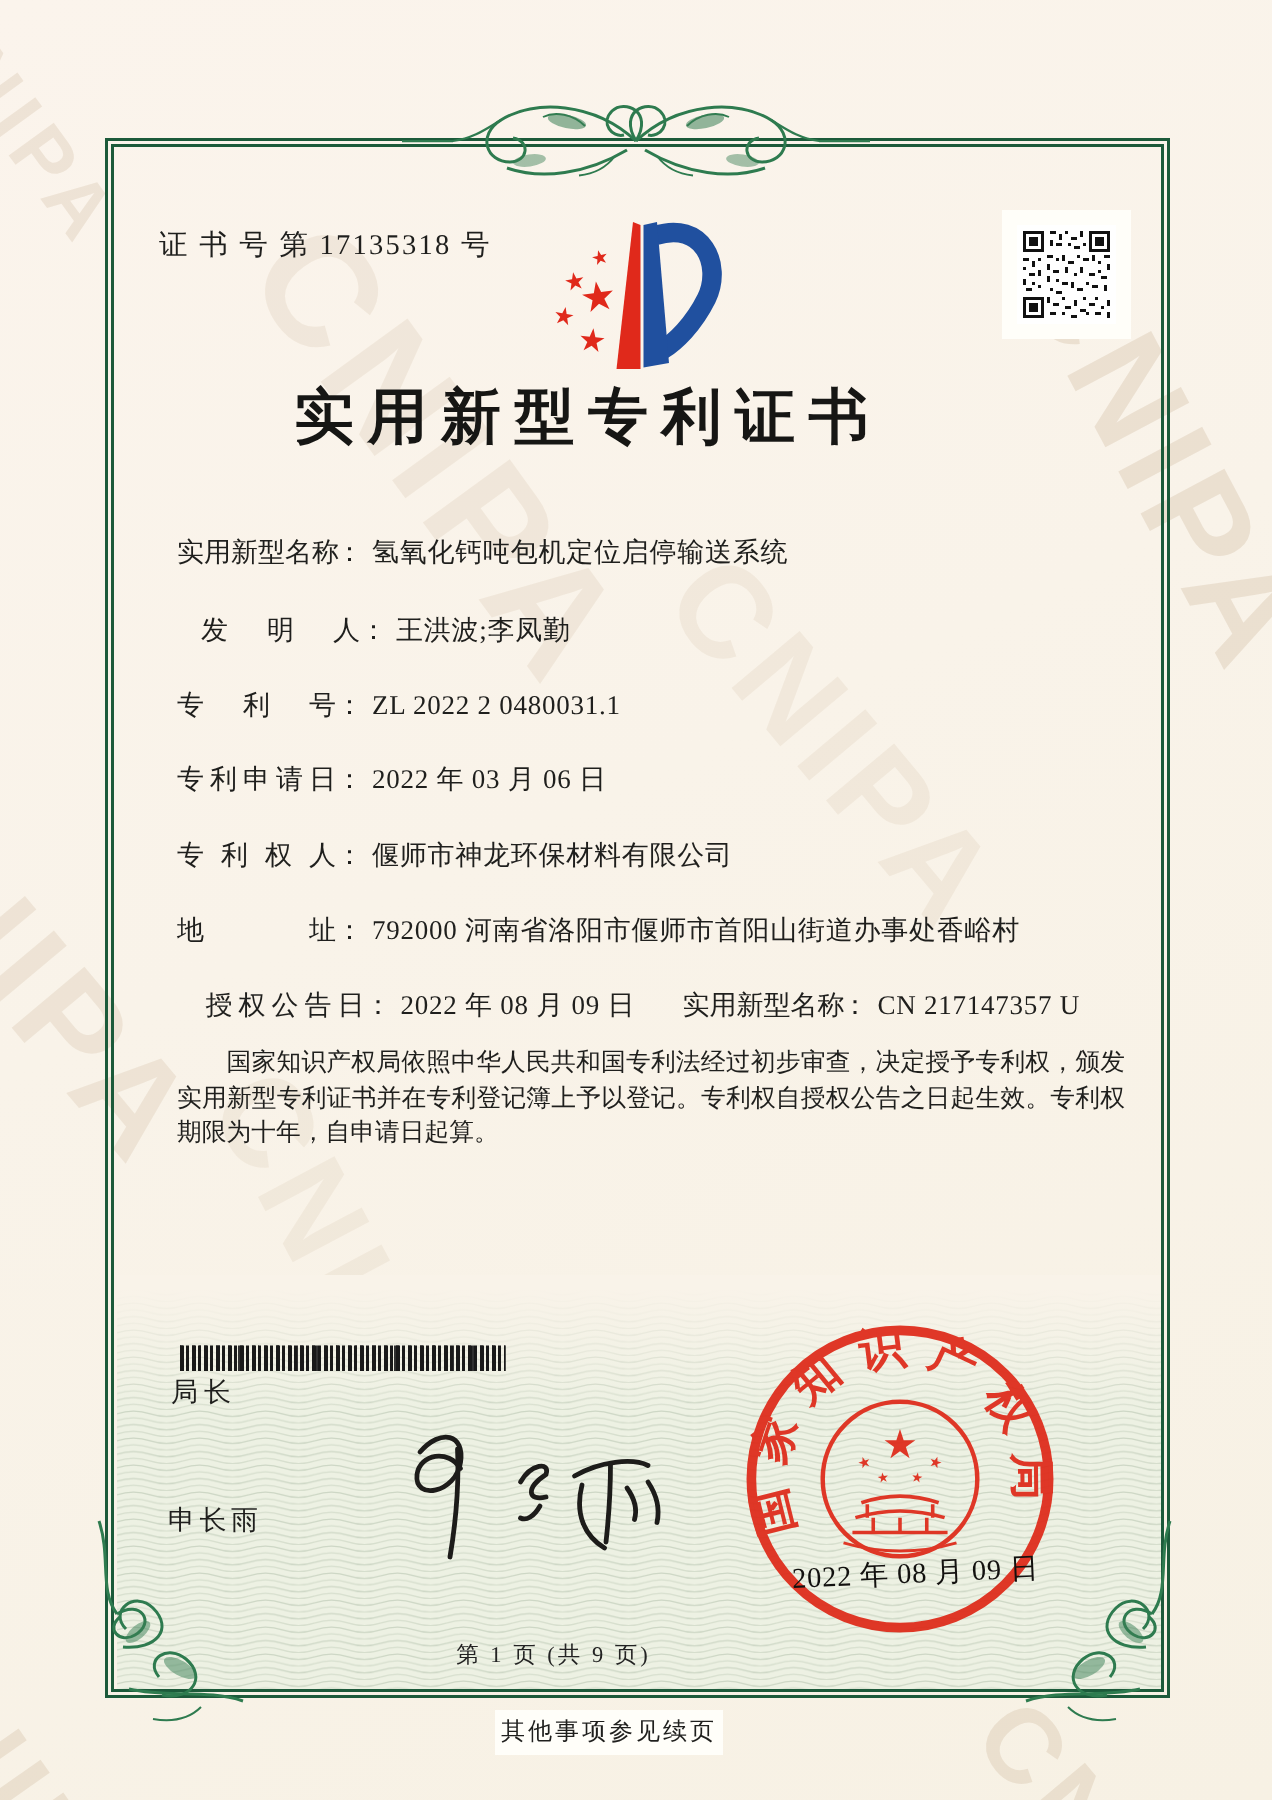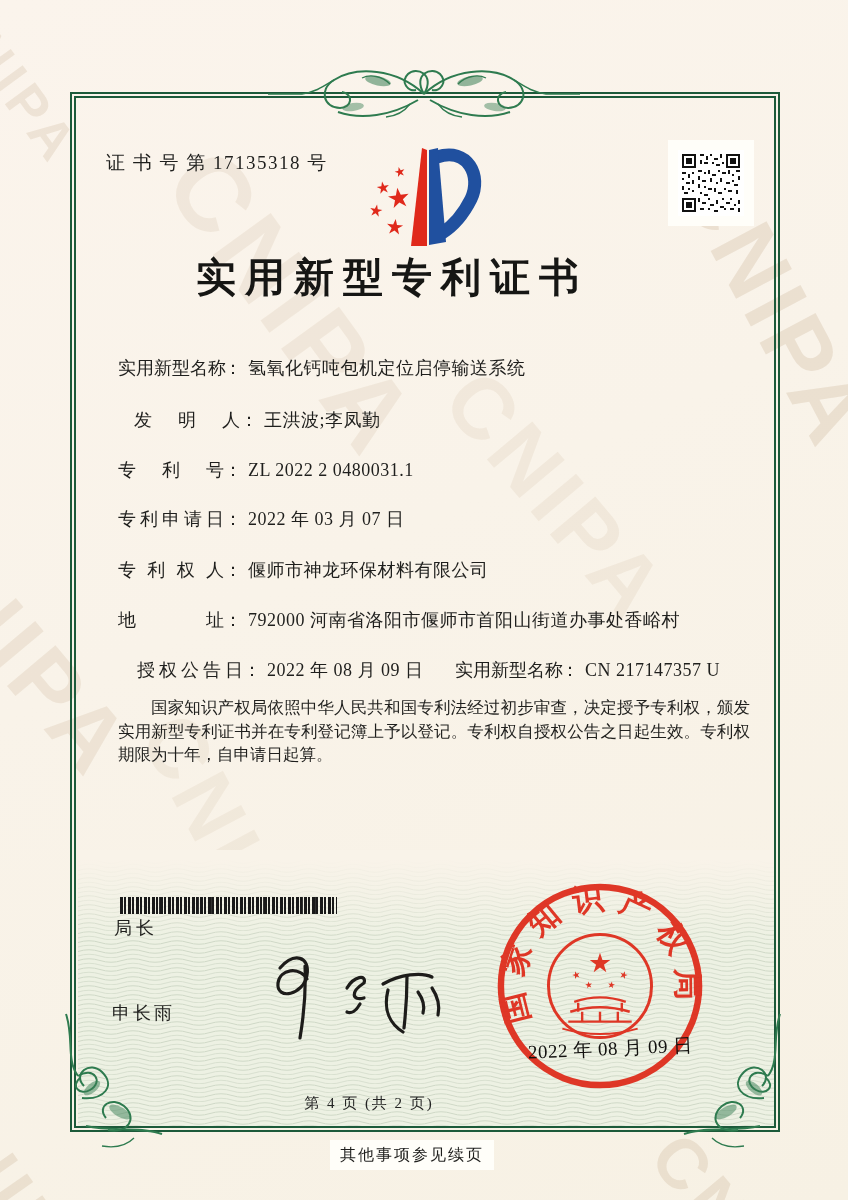--- a/index.html
+++ b/index.html
@@ -69,21 +69,21 @@
   .seal{position:absolute; left:491px; top:877px;}
   .seal-date{
     position:absolute; left:528px; top:1036px; font-size:19px; letter-spacing:.5px;
     color:#12110f; transform:rotate(-2.5deg);
   }
   .page-note{
     position:absolute; left:0; right:110px; top:1094px; text-align:center;
     font-size:15px; letter-spacing:2px; color:#232323;
   }
   .continuation{
-    position:absolute; left:330px; top:1140px; width:164px; height:30px;
+    position:absolute; left:330px; top:1140px; width:152px; height:30px;
     background:#fffef9; text-align:center; line-height:30px;
     font-size:16px; letter-spacing:2px;
   }
   .orn{position:absolute; pointer-events:none;}
 </style>
 </head>
 <body>
 
 <div class="page">
 
@@ -187,21 +187,21 @@
     <div class="f-row r1">
       <span class="f-label">实用新型名称</span><span class="f-colon">：</span><span class="f-value">氢氧化钙吨包机定位启停输送系统</span>
     </div>
     <div class="f-row r2">
       <span class="f-label">发明人</span><span class="f-colon">：</span><span class="f-value">王洪波;李凤勤</span>
     </div>
     <div class="f-row r3">
       <span class="f-label">专利号</span><span class="f-colon">：</span><span class="f-value">ZL 2022 2 0480031.1</span>
     </div>
     <div class="f-row r4">
-      <span class="f-label">专利申请日</span><span class="f-colon">：</span><span class="f-value">2022 年 03 月 07 日</span>
+      <span class="f-label">专利申请日</span><span class="f-colon">：</span><span class="f-value">2022 年 03 月 06 日</span>
     </div>
     <div class="f-row r5">
       <span class="f-label">专利权人</span><span class="f-colon">：</span><span class="f-value">偃师市神龙环保材料有限公司</span>
     </div>
     <div class="f-row r6">
       <span class="f-label">地址</span><span class="f-colon">：</span><span class="f-value">792000 河南省洛阳市偃师市首阳山街道办事处香峪村</span>
     </div>
     <div class="f-row r7">
       <span class="f-label">授权公告日</span><span class="f-colon">：</span><span class="f-value">2022 年 08 月 09 日</span>
       <span class="f-pair2">
@@ -256,16 +256,16 @@
         <text x="87" y="102" font-size="10" transform="rotate(-18 87 102)">★</text>
         <text x="133" y="102" font-size="10" transform="rotate(18 133 102)">★</text>
         <text x="99" y="112" font-size="9" transform="rotate(-9 99 112)">★</text>
         <text x="121" y="112" font-size="9" transform="rotate(9 121 112)">★</text>
       </g>
     </g>
   </svg>
 
   <div class="seal-date">2022 年 08 月 09 日</div>
 
-  <div class="page-note">第 4 页 (共 2 页)</div>
+  <div class="page-note">第 1 页 (共 9 页)</div>
   <div class="continuation">其他事项参见续页</div>
 
 </div>
 
 </body></html>

